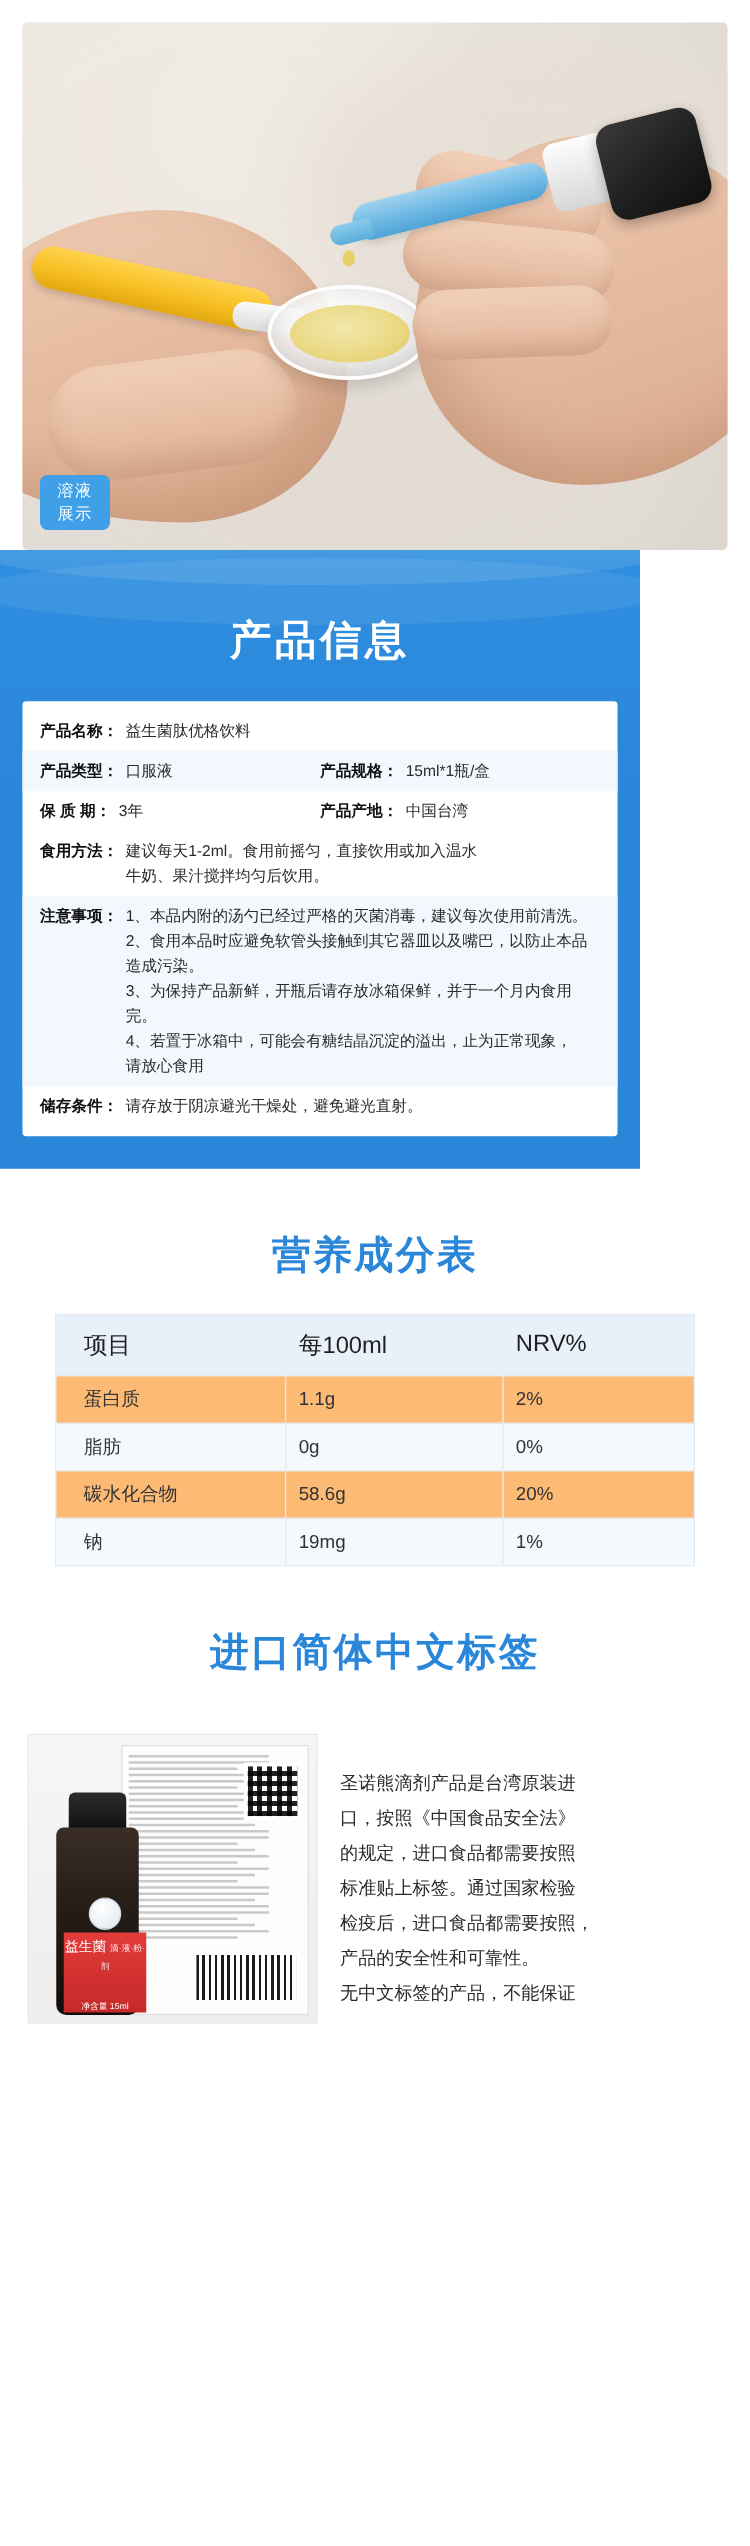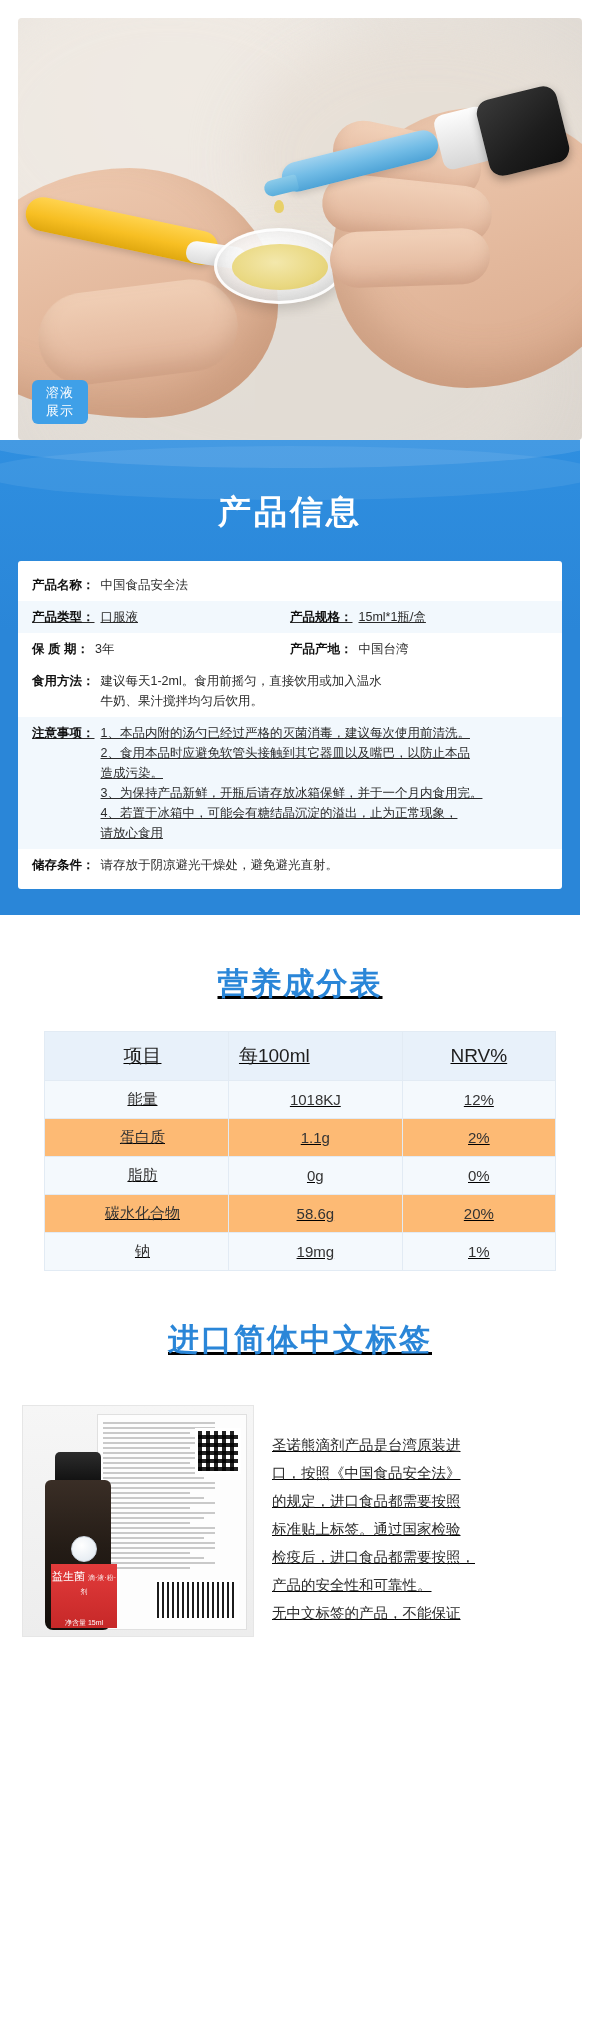--- a/index.html
+++ b/index.html
@@ -164,21 +164,21 @@
     font-size: 13px;
     line-height: 18px;
     letter-spacing: 1px;
     text-align: center;
     padding-top: 4px;
   }
 
   
   .blue-band {
     position: relative;
-    width: 580px;
+    width: 512px;
     background: linear-gradient(180deg,#2f8fe0 0%, #2a86d8 40%, #2a86d8 100%);
     padding: 0 0 26px 0;
     overflow: hidden;
   }
   .wave {
     position: absolute;
     left: -20px; right: -20px;
     height: 54px;
     background: rgba(255,255,255,.10);
     border-radius: 50%;
@@ -204,59 +204,59 @@
     padding: 8px 0;
   }
   .info-row {
     display: flex;
     align-items: flex-start;
     padding: 6px 14px;
     font-size: 12.5px;
     color: #2b2b2b;
     line-height: 20px;
   }
-  .info-row.alt { background: #f2f8fd; text-decoration: underline; }
+  .info-row.alt { background: #f2f8fd; }
   .info-label {
     color: #111;
     font-weight: bold;
     flex: 0 0 auto;
     white-space: nowrap;
     margin-right: 6px;
   }
   .info-value { flex: 1 1 auto; }
   .info-row.two-col .col {
     display: flex;
     flex: 1 1 50%;
     min-width: 0;
   }
   .info-row.two-col .col .info-value { flex: 1 1 auto; }
   .sub-line { display: block; }
 
   
-  .white-section { width: 600px; background: #fff; text-decoration: underline; }
+  .white-section { width: 600px; background: #fff; }
   .section-title {
     text-align: center;
     color: #2a86d8;
     font-size: 31px;
     font-weight: bold;
     letter-spacing: 2px;
     padding: 48px 0 26px 0;
   }
   .nutri-table {
     margin: 0 44px;
     border: 1px solid #d9e6f2;
     border-collapse: collapse;
     width: 512px;
     font-size: 15px;
     color: #333;
   }
   .nutri-table th, .nutri-table td {
     border: 1px solid #e2ebf4;
     padding: 9px 10px;
-    text-align: center;
+    text-align: left;
   }
   .nutri-table thead th {
     background: #e8f1fa;
     font-size: 19px;
     font-weight: normal;
     color: #1f1f1f;
     padding: 11px 10px;
   }
   .nutri-table th.c1, .nutri-table td.c1 { width: 36%; padding-left: 22px; }
   .nutri-table th.c2, .nutri-table td.c2 { width: 34%; }
@@ -412,21 +412,21 @@
 <div class="blue-band">
   <div class="wave w1"></div>
   <div class="wave w2"></div>
 
   <div class="band-title">产品信息</div>
 
   <div class="info-table">
 
     <div class="info-row">
       <span class="info-label">产品名称：</span>
-      <span class="info-value">中国食品安全法</span>
+      <span class="info-value">益生菌肽优格饮料</span>
     </div>
 
     <div class="info-row alt two-col">
       <span class="col">
         <span class="info-label">产品类型：</span>
         <span class="info-value">口服液</span>
       </span>
       <span class="col">
         <span class="info-label">产品规格：</span>
         <span class="info-value">15ml*1瓶/盒</span>
@@ -478,25 +478,20 @@
 
   <table class="nutri-table">
     <thead>
       <tr>
         <th class="c1">项目</th>
         <th class="c2">每100ml</th>
         <th class="c3">NRV%</th>
       </tr>
     </thead>
     <tbody>
-      <tr class="odd">
-        <td class="c1">能量</td>
-        <td class="c2">1018KJ</td>
-        <td class="c3">12%</td>
-      </tr>
       <tr class="even">
         <td class="c1">蛋白质</td>
         <td class="c2">1.1g</td>
         <td class="c3">2%</td>
       </tr>
       <tr class="odd">
         <td class="c1">脂肪</td>
         <td class="c2">0g</td>
         <td class="c3">0%</td>
       </tr>

